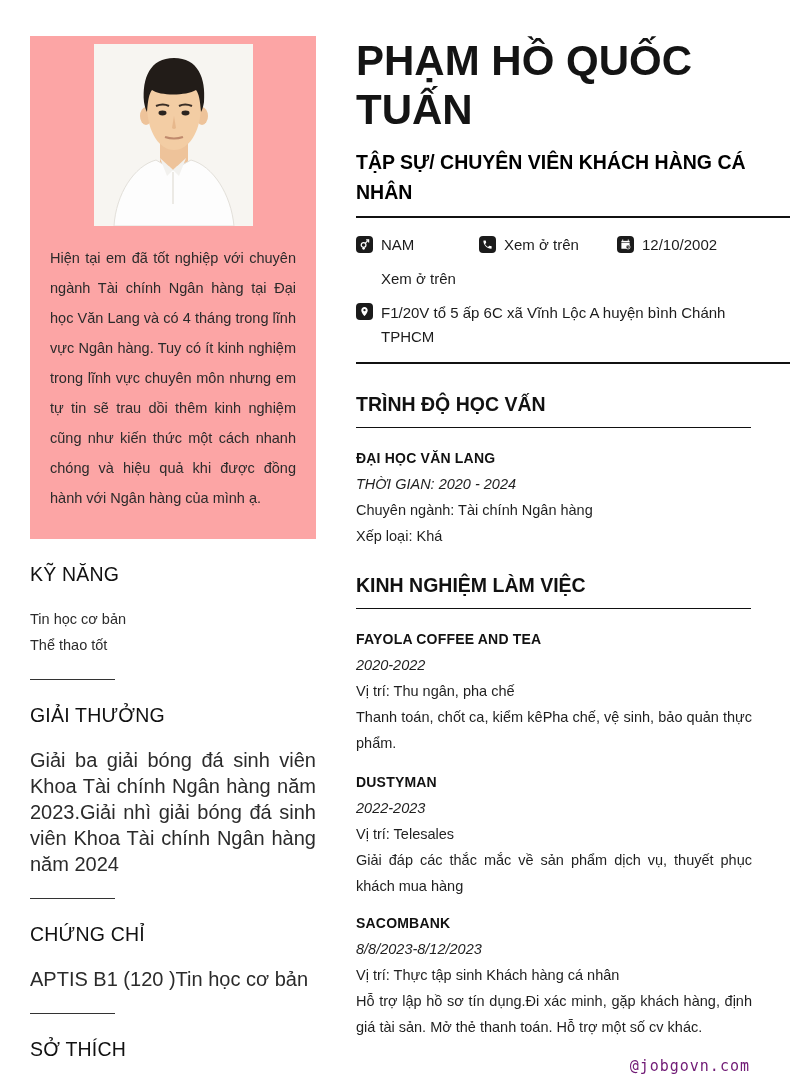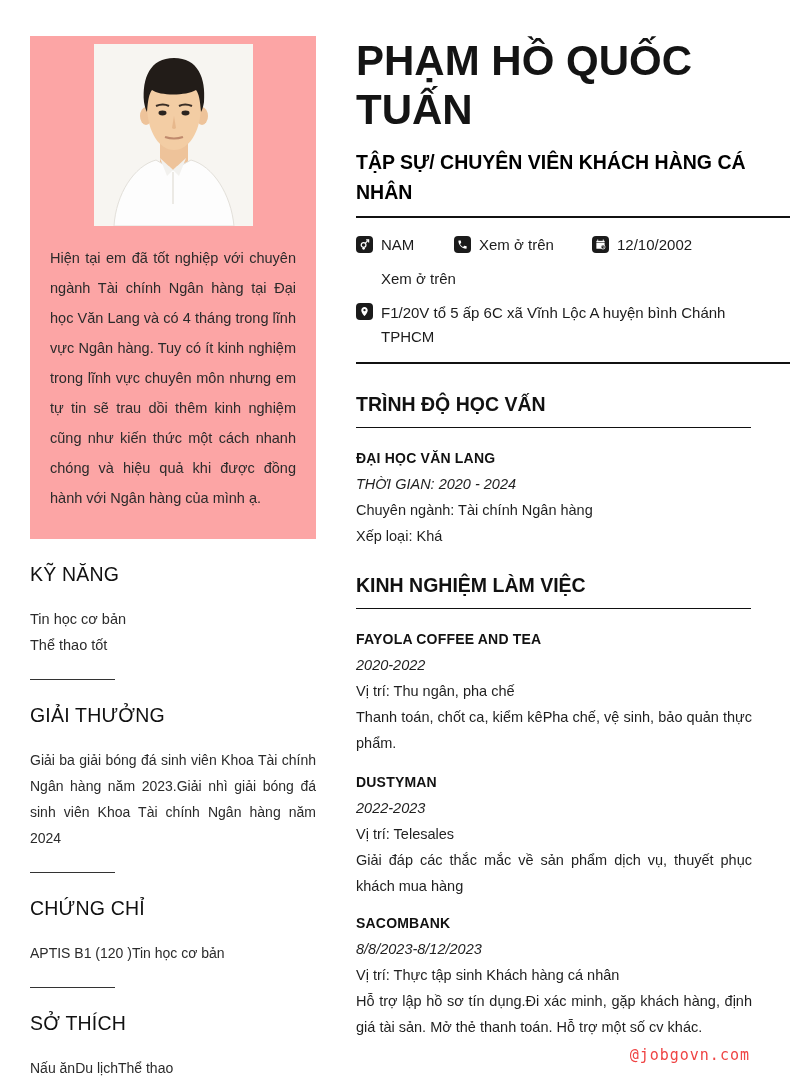--- a/index.html
+++ b/index.html
@@ -43,21 +43,21 @@
     color: #2b2b2b;
   }
   .side-section { margin-top: 24px; }
   .side-heading {
     font-size: 19.5px;
     font-weight: 400;
     color: #111;
     letter-spacing: 0.2px;
   }
   .side-items { margin-top: 20px; font-size: 14.5px; line-height: 26px; color: #2b2b2b; }
-  .side-text { margin-top: 20px; font-size: 14px; line-height: 26px; text-align: justify; color: #2b2b2b; }
+  .side-text { margin-top: 20px; font-size: 20px; line-height: 26px; text-align: justify; color: #2b2b2b; }
   .side-divider {
     width: 85px;
     border-top: 1.5px solid #333;
     margin-top: 21px;
   }
 
   
   .right-col {
     position: absolute;
     left: 356px;
@@ -81,21 +81,21 @@
     color: #000000;
   }
   .thick-rule {
     border-top: 2.5px solid #111;
     width: 100%;
     margin-top: 9px;
   }
   .contact { margin-top: 15px; font-size: 15px; color: #1c1c1c; }
   .contact-row1 { display: flex; align-items: center; height: 22px; }
   .c-item { display: flex; align-items: center; }
-  .c-item.gender { width: 98px; }
+  .c-item.gender { width: 123px; }
   .c-item.phone  { width: 138px; }
   .c-icon {
     width: 17px; height: 17px;
     background: #1b1b1b;
     border-radius: 4px;
     display: inline-flex;
     align-items: center;
     justify-content: center;
     margin-right: 8px;
     flex: 0 0 auto;
@@ -118,24 +118,24 @@
   .exp-heading { margin-top: 25px; }
   .entry { margin-top: 17px; width: 396px; font-size: 14.5px; line-height: 26px; color: #1f1f1f; }
   .entry .org { font-weight: 700; font-size: 14px; color: #111; letter-spacing: 0.2px; }
   .entry .time { font-style: italic; }
   .entry .desc { text-align: justify; }
 
   
   .watermark {
     position: absolute;
     right: 40px;
-    bottom: 16px;
+    bottom: 5px;
     font-family: "DejaVu Sans Mono", "Liberation Mono", monospace;
     font-size: 15px;
-    color: #ef4444;
+    color: #701a75;
     letter-spacing: 1px;
   }
 </style>
 </head>
 <body>
 
 <div class="page">
 
   <div class="left-col">
 

